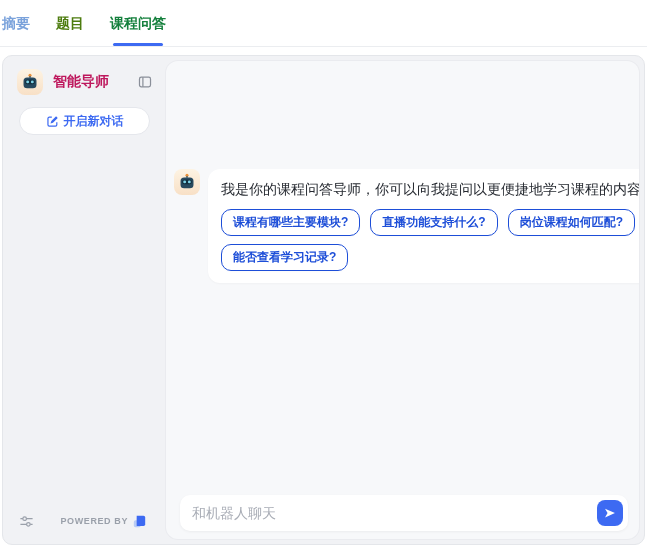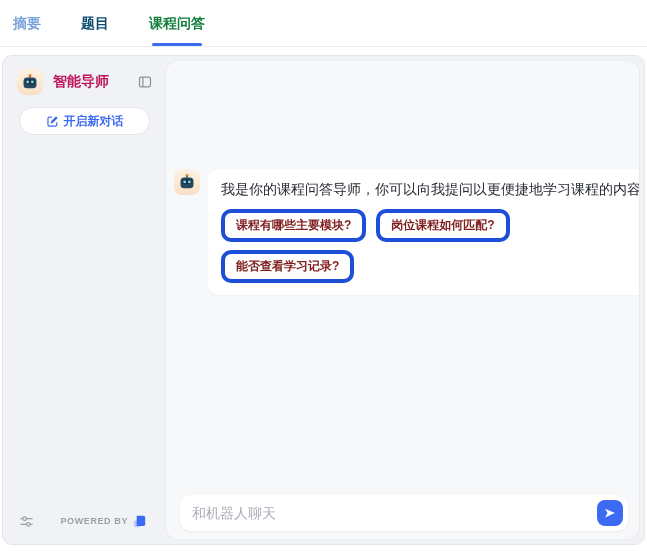--- a/index.html
+++ b/index.html
@@ -8,35 +8,35 @@
     background: #ffffff;
     font-family: "Liberation Sans", "DejaVu Sans", sans-serif;
     position: relative;
     overflow: hidden;
   }
 
   
   .tabbar {
     display: flex;
     align-items: flex-end;
-    gap: 40px;
+    gap: 26px;
     height: 47px;
-    padding-left: 13px;
+    padding-left: 2px;
     border-bottom: 1px solid #ebedf0;
   }
   .tab {
     font-size: 14px;
     padding-bottom: 13px;
     position: relative;
     cursor: pointer;
     font-weight: 600;
     white-space: nowrap;
   }
   .tab.t0 { color: #7aa2db; }
-  .tab.t1 { color: #0c4a6e; }
+  .tab.t1 { color: #4d7c0f; }
   .tab.active { color: #15803d; }
   .tab.active::after {
     content: "";
     position: absolute;
     left: 3px; right: 3px; bottom: 0;
     height: 3px;
     border-radius: 2px;
     background: #3d6af2;
   }
 
@@ -137,26 +137,26 @@
     white-space: nowrap;
   }
   .chips {
     display: flex;
     flex-wrap: wrap;
     gap: 8px 10px;
     margin-top: 9px;
   }
   .chip {
     background: #ffffff;
-    border: 4px solid #1d4ed8;
+    border: 1px solid #1d4ed8;
     border-radius: 10px;
     padding: 4px 11px;
     font-size: 12px;
     font-weight: 700;
-    color: #7f1d1d;
+    color: #1d4ed8;
     cursor: pointer;
     font-family: inherit;
     box-shadow: 0 1px 2px rgba(0,0,0,0.02);
     white-space: nowrap;
   }
 
   
   .input-bar {
     position: absolute;
     left: 14px; right: 11px; bottom: 8px;
@@ -255,20 +255,21 @@
           <rect x="2.8" y="5" width="14.4" height="12" rx="4" fill="#27495e"></rect>
           <rect x="4.5" y="7.2" width="11" height="5.4" rx="2.7" fill="#122f3f"></rect>
           <circle cx="7.4" cy="9.9" r="1.6" fill="#7fd4e8"></circle>
           <circle cx="12.6" cy="9.9" r="1.6" fill="#7fd4e8"></circle>
         </svg>
       </span>
       <div class="bubble">
         <div class="bubble-text">我是你的课程问答导师，你可以向我提问以更便捷地学习课程的内容。</div>
         <div class="chips">
             <button class="chip">课程有哪些主要模块?</button>
+            <button class="chip">直播功能支持什么?</button>
             <button class="chip">岗位课程如何匹配?</button>
             <button class="chip">能否查看学习记录?</button>
           </div>
       </div>
     </div>
 
     <div class="input-bar">
       <input class="chat-input" type="text" placeholder="和机器人聊天" style="">
       <button class="send-btn">
         <svg width="14" height="14" viewBox="0 0 24 24" fill="#ffffff">

